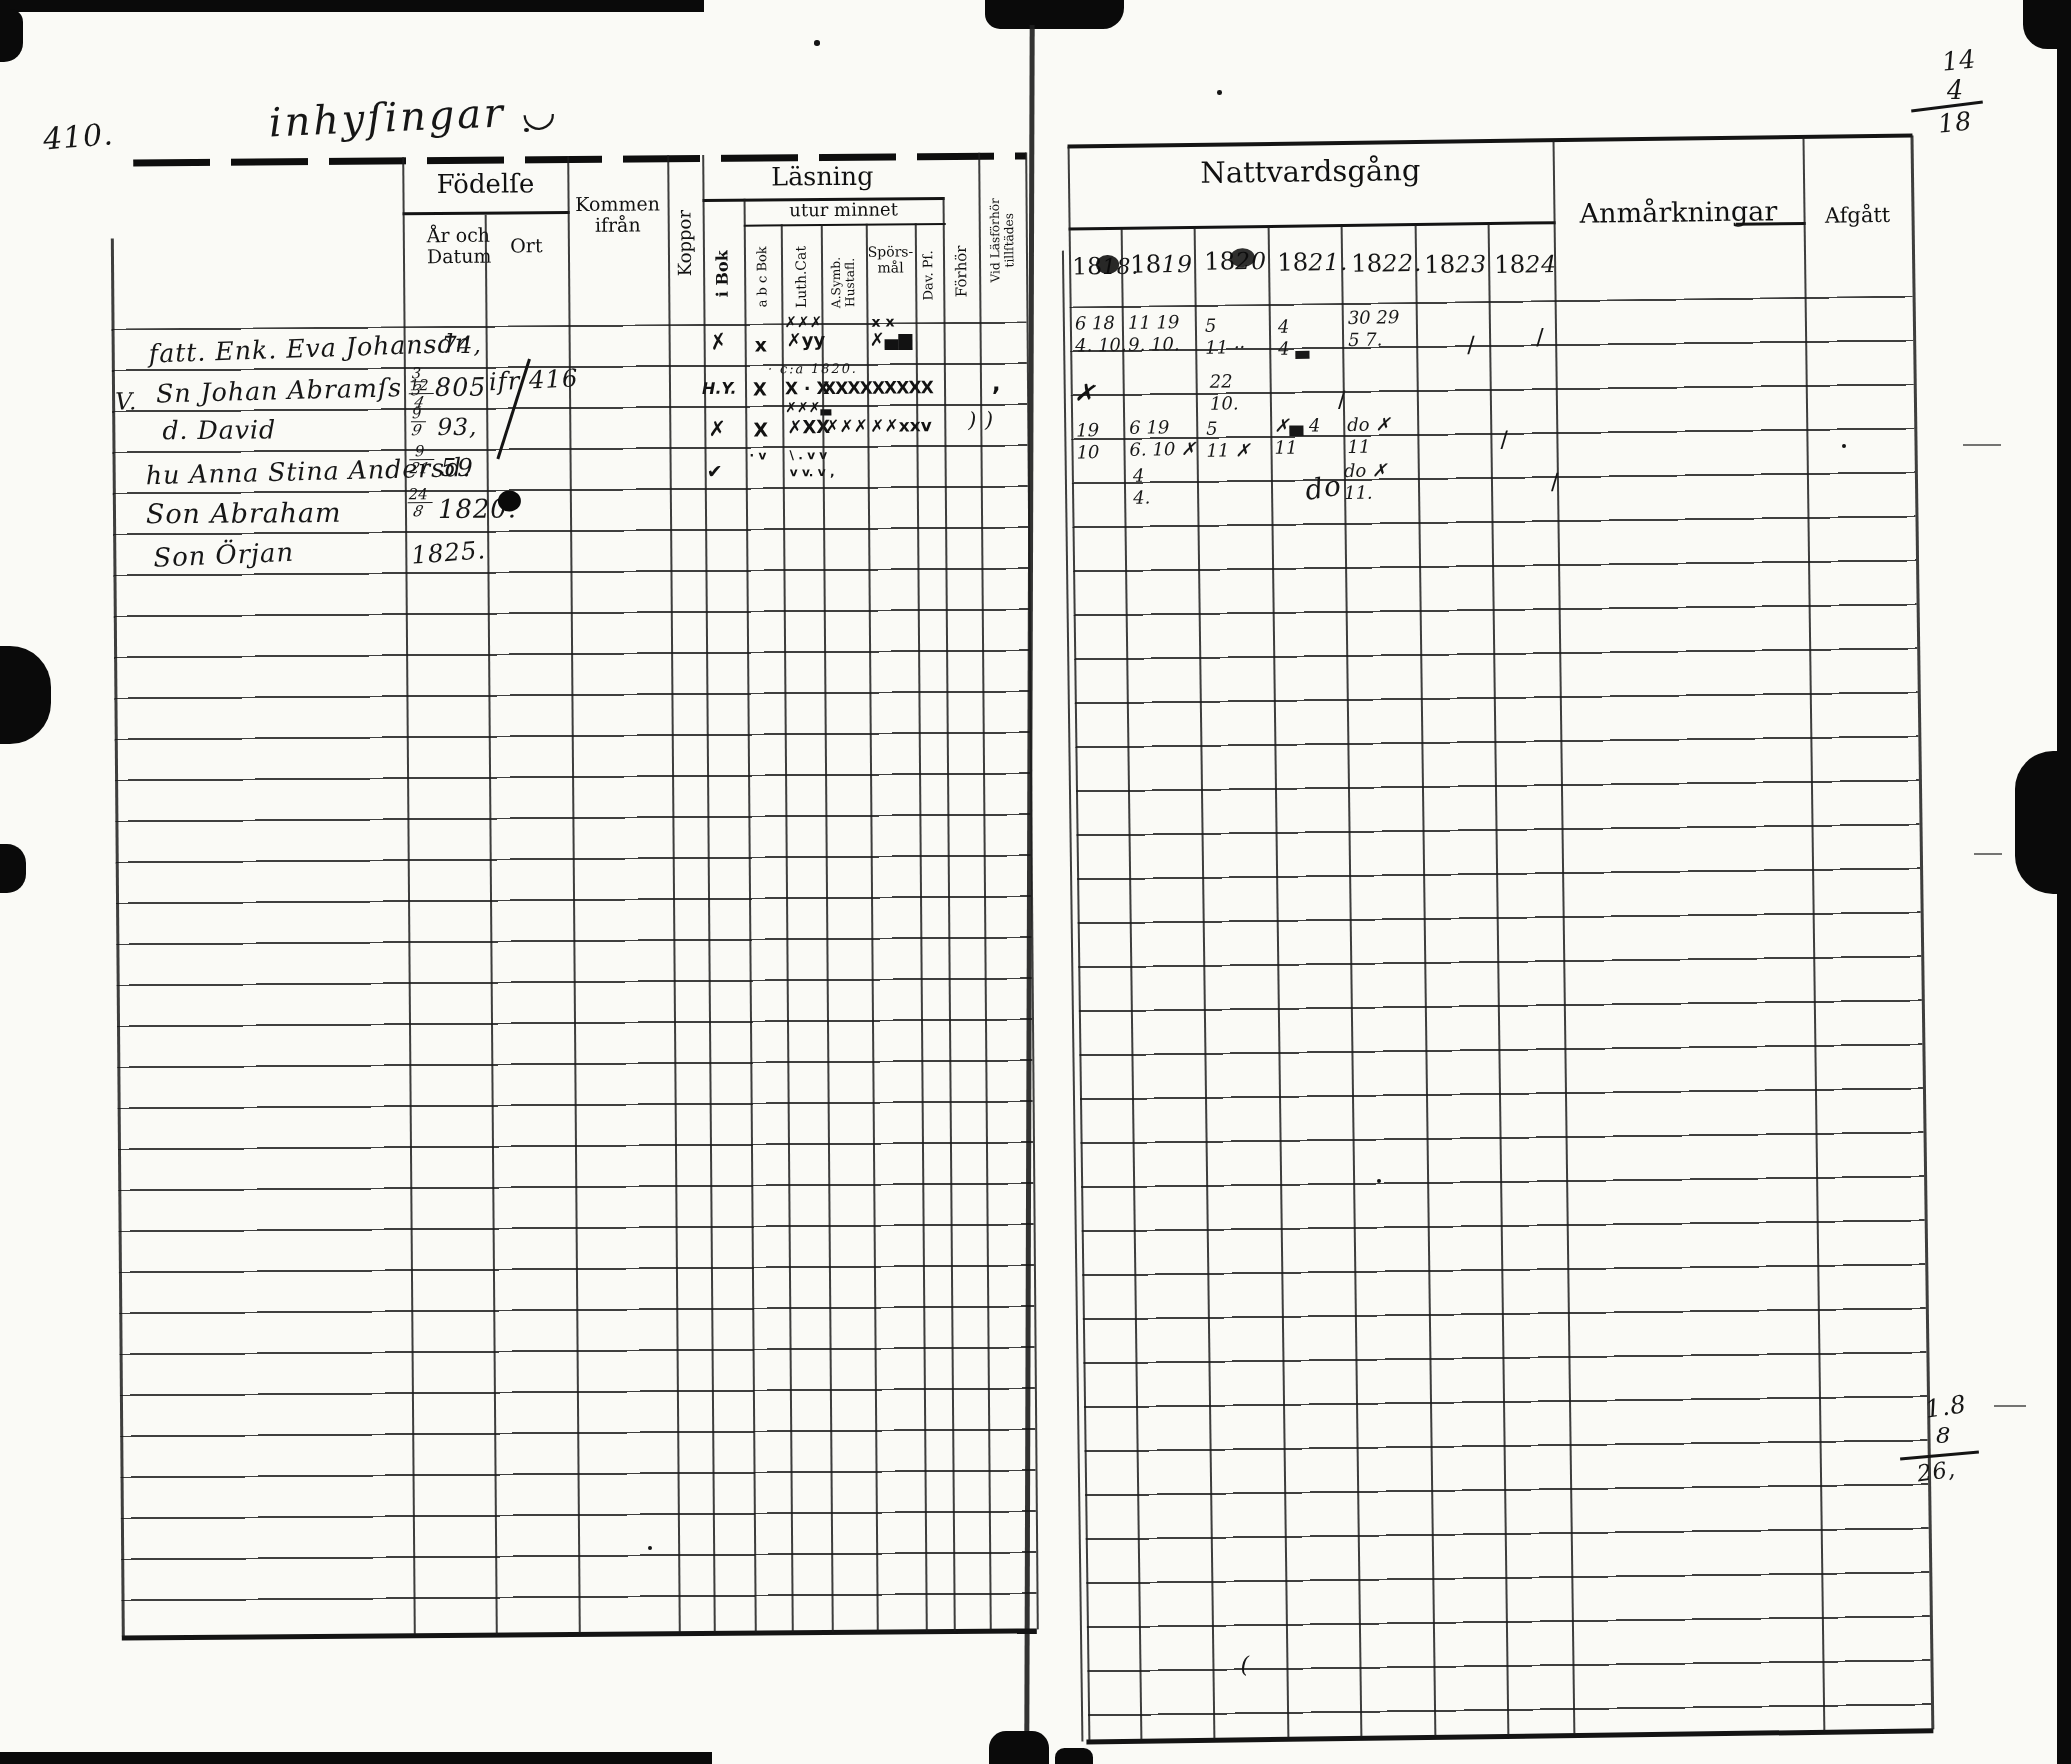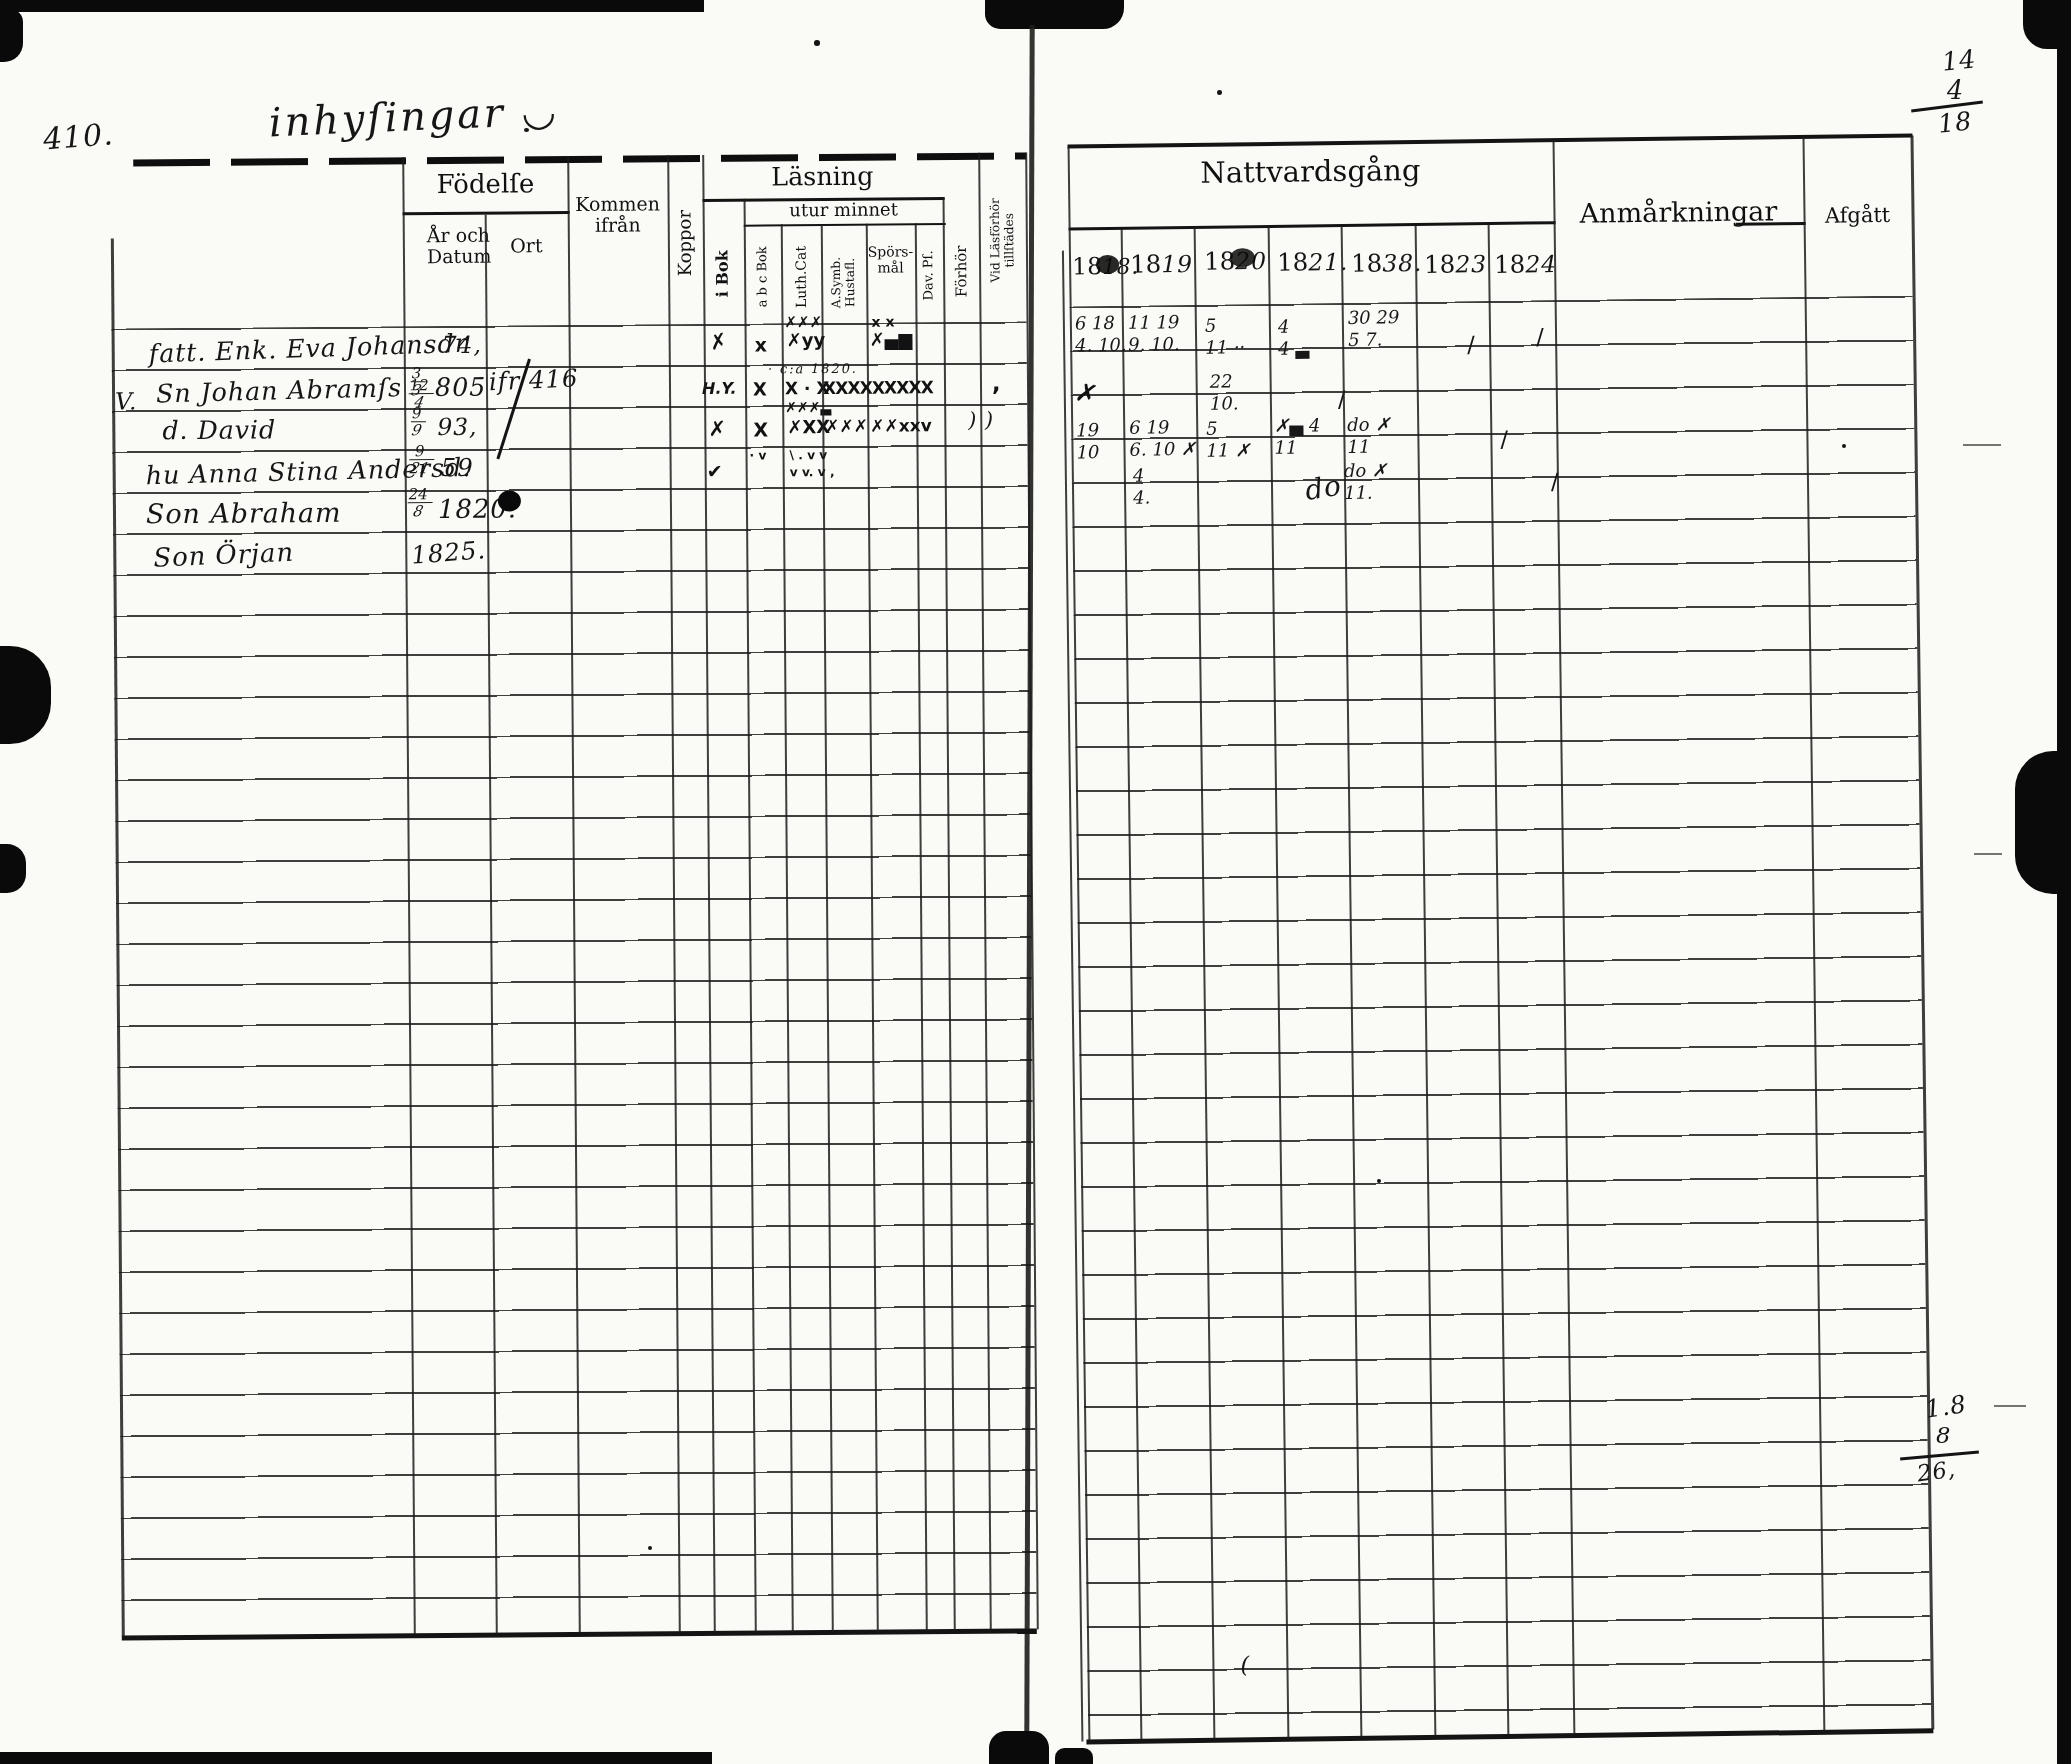--- a/index.html
+++ b/index.html
@@ -187,21 +187,21 @@
       <span>18</span><span class="hw" style="position:static;font-size:23.5px;">19</span>
     </div>
     <div class="abs" style="left:1213px;top:243px;font-size:24.5px;">
       <span>18</span><span class="hw" style="position:static;font-size:23.5px;">20</span>
     </div>
     <div class="blob" style="left:1239px;top:245px;width:24.5px;height:19px;border-radius:50%;opacity:.85;"></div>
     <div class="abs" style="left:1286px;top:245px;font-size:24.5px;">
       <span>18</span><span class="hw" style="position:static;font-size:23.5px;">21.</span>
     </div>
     <div class="abs" style="left:1360px;top:247px;font-size:24.5px;">
-      <span>18</span><span class="hw" style="position:static;font-size:23.5px;">38.</span>
+      <span>18</span><span class="hw" style="position:static;font-size:23.5px;">22.</span>
     </div>
     <div class="abs" style="left:1433px;top:249px;font-size:24.5px;">
       <span>18</span><span class="hw" style="position:static;font-size:23.5px;">23</span>
     </div>
     <div class="abs" style="left:1503px;top:250px;font-size:24.5px;">
       <span>18</span><span class="hw" style="position:static;font-size:23.5px;">24</span>
     </div>
 
     <div class="abs" style="left:1078px;top:301px;width:843px;height:1439px;background:repeating-linear-gradient(to bottom,rgba(22,22,22,.82) 0 1.9px,transparent 1.9px 44px);"></div>
     <div class="hline" style="left:1076px;top:1734px;width:847px;height:4.7px;"></div>

